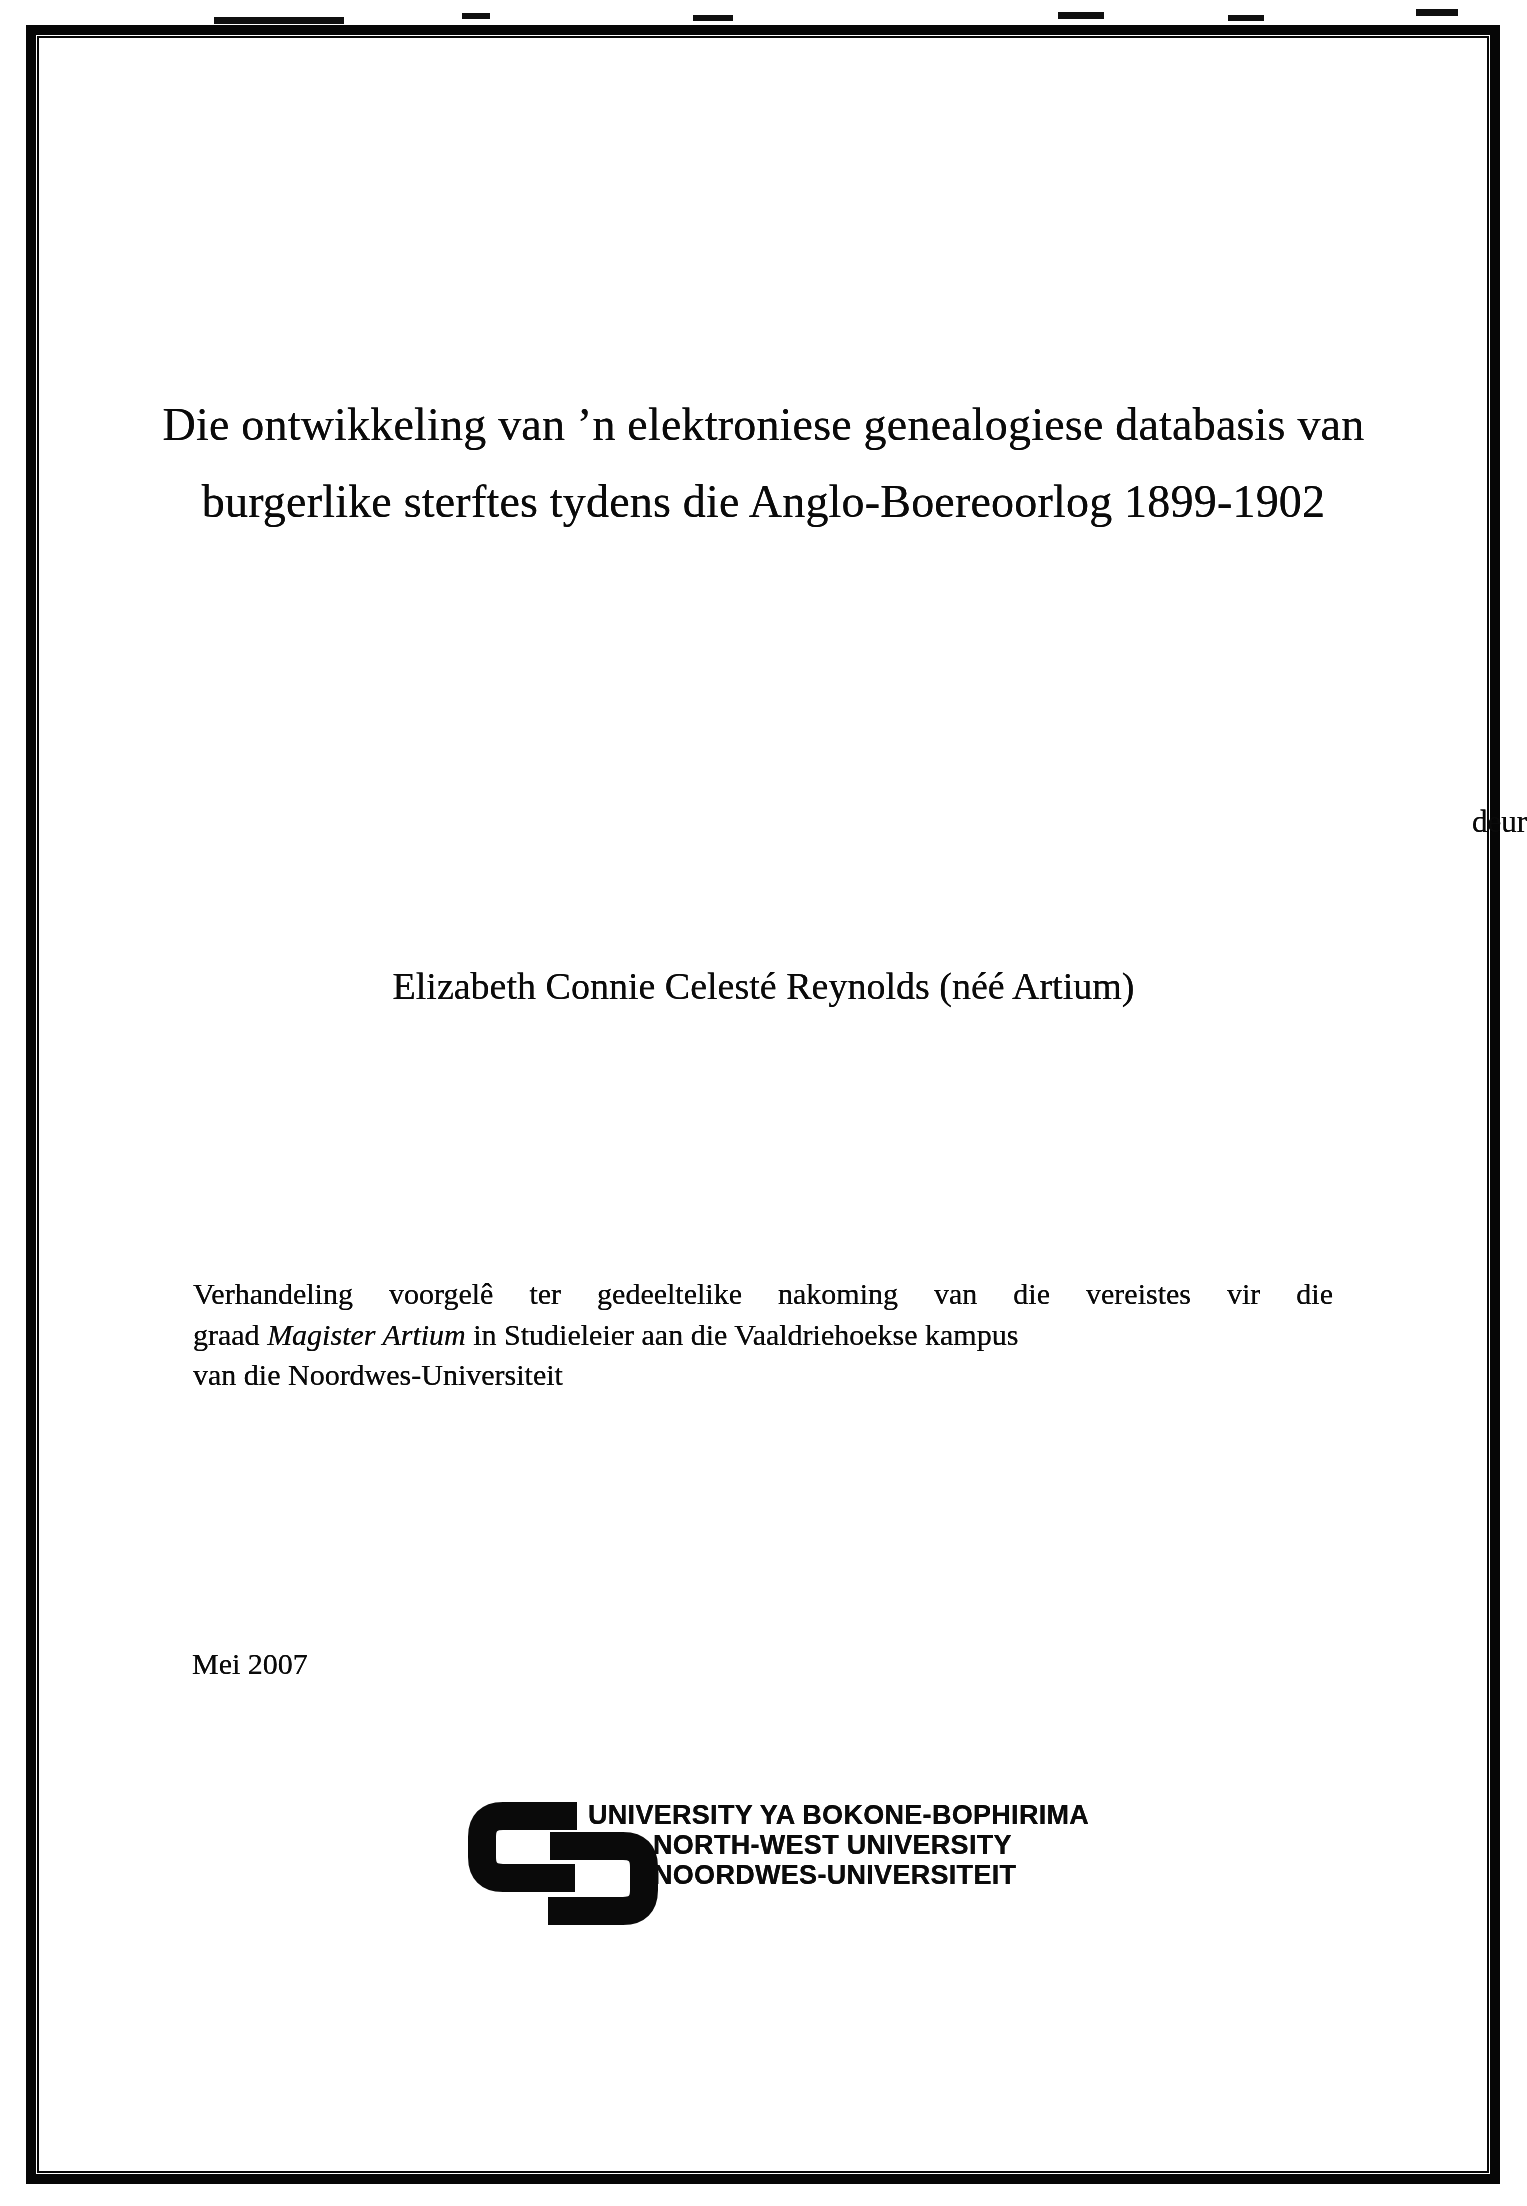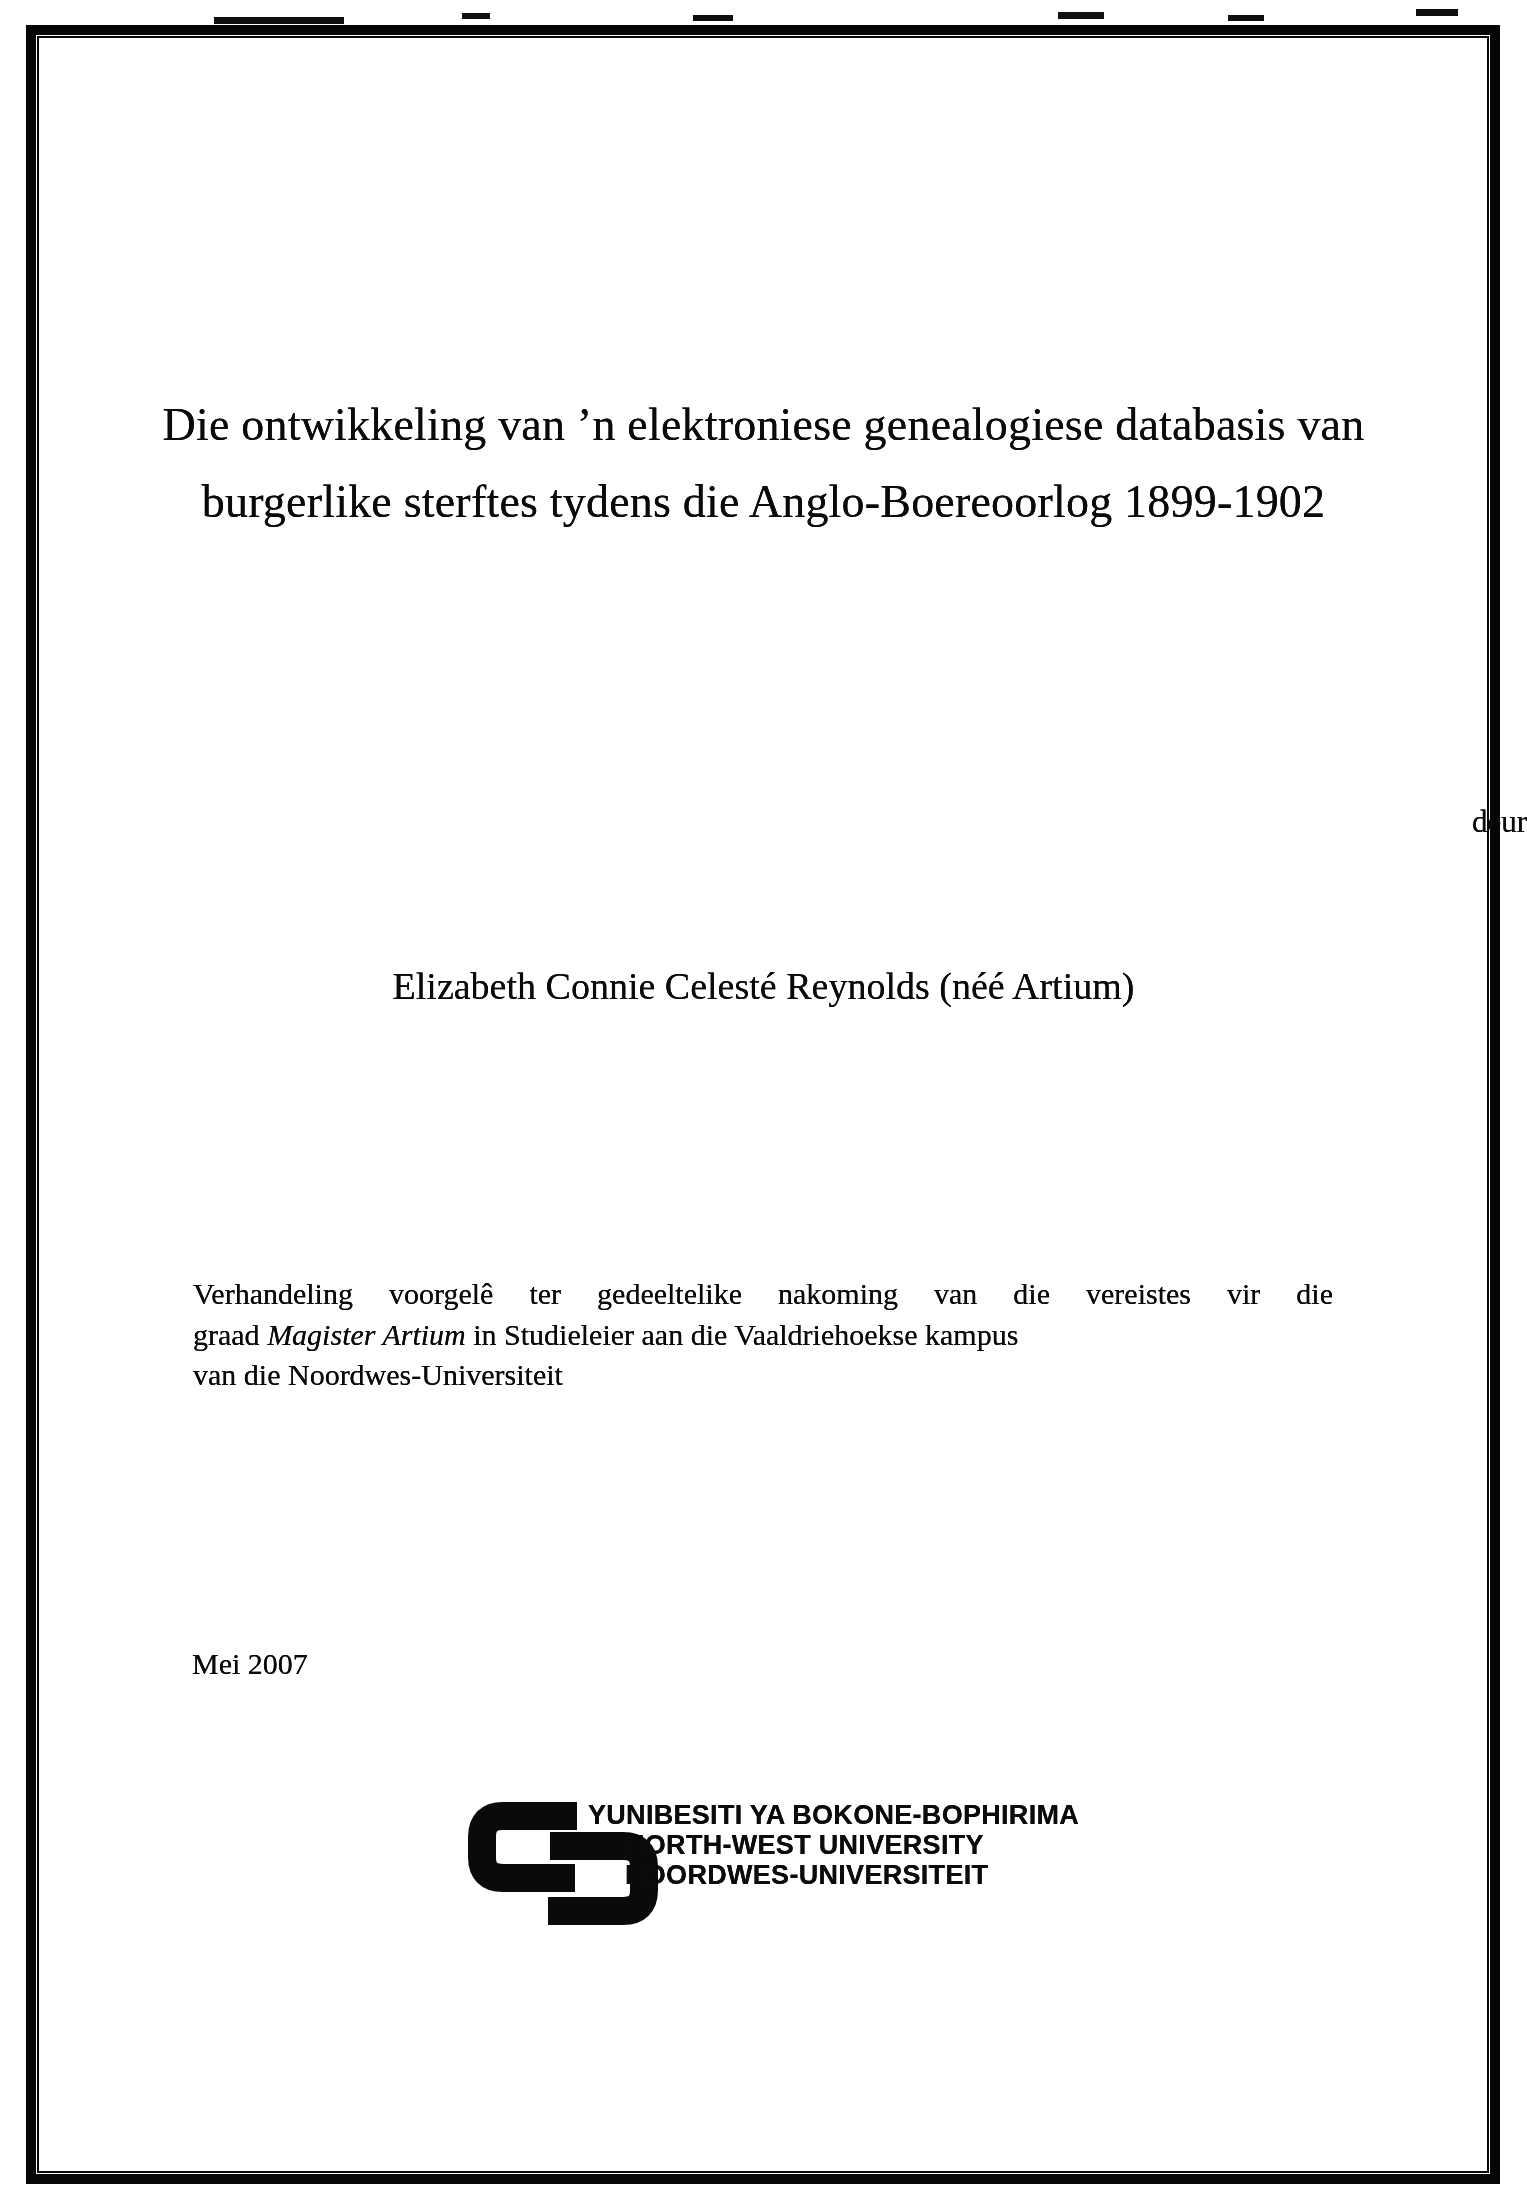--- a/index.html
+++ b/index.html
@@ -59,21 +59,21 @@
   .logo-text {
     position: absolute; left: 133px; top: 5px;
     font-family: "Liberation Sans", sans-serif;
     font-weight: 700;
     font-size: 27px; line-height: 30px;
     letter-spacing: 0.3px;
     white-space: nowrap;
     color: #0b0b0b;
     text-shadow: 0 0 0.5px currentColor;
   }
-  .logo-text .indent { margin-left: 37px; }
+  .logo-text .indent { margin-left: 65px; }
 </style>
 </head>
 <body>
 
 <div class="page">
 
   <div class="artifact" style="left:214px; top:17px; width:130px; height:7px;"></div>
   <div class="artifact" style="left:462px; top:13px; width:28px; height:6px;"></div>
   <div class="artifact" style="left:693px; top:15px; width:40px; height:6px;"></div>
   <div class="artifact" style="left:1058px; top:12px; width:46px; height:7px;"></div>
@@ -104,19 +104,19 @@
   </div>
 
   <div class="logo-lockup">
     <svg class="logo-mark" viewBox="0 0 210 140" xmlns="http://www.w3.org/2000/svg">
 
       <path d="M 122 21 H 48 Q 27 21 27 42 V 62 Q 27 83 48 83 H 120" fill="none" stroke="#0a0a0a" stroke-width="28" stroke-linecap="butt"></path>
 
       <path d="M 95 51 H 168 Q 189 51 189 72 V 95 Q 189 116 168 116 H 93" fill="none" stroke="#0a0a0a" stroke-width="28" stroke-linecap="butt"></path>
     </svg>
     <div class="logo-text">
-      <div>YUNIBESITI YA BOKONE-BOPHIRIMA</div>
+      <div>UNIVERSITY YA BOKONE-BOPHIRIMA</div>
       <div class="indent">NORTH-WEST UNIVERSITY</div>
       <div class="indent">NOORDWES-UNIVERSITEIT</div>
     </div>
   </div>
 
 </div>
 
 </body></html>

